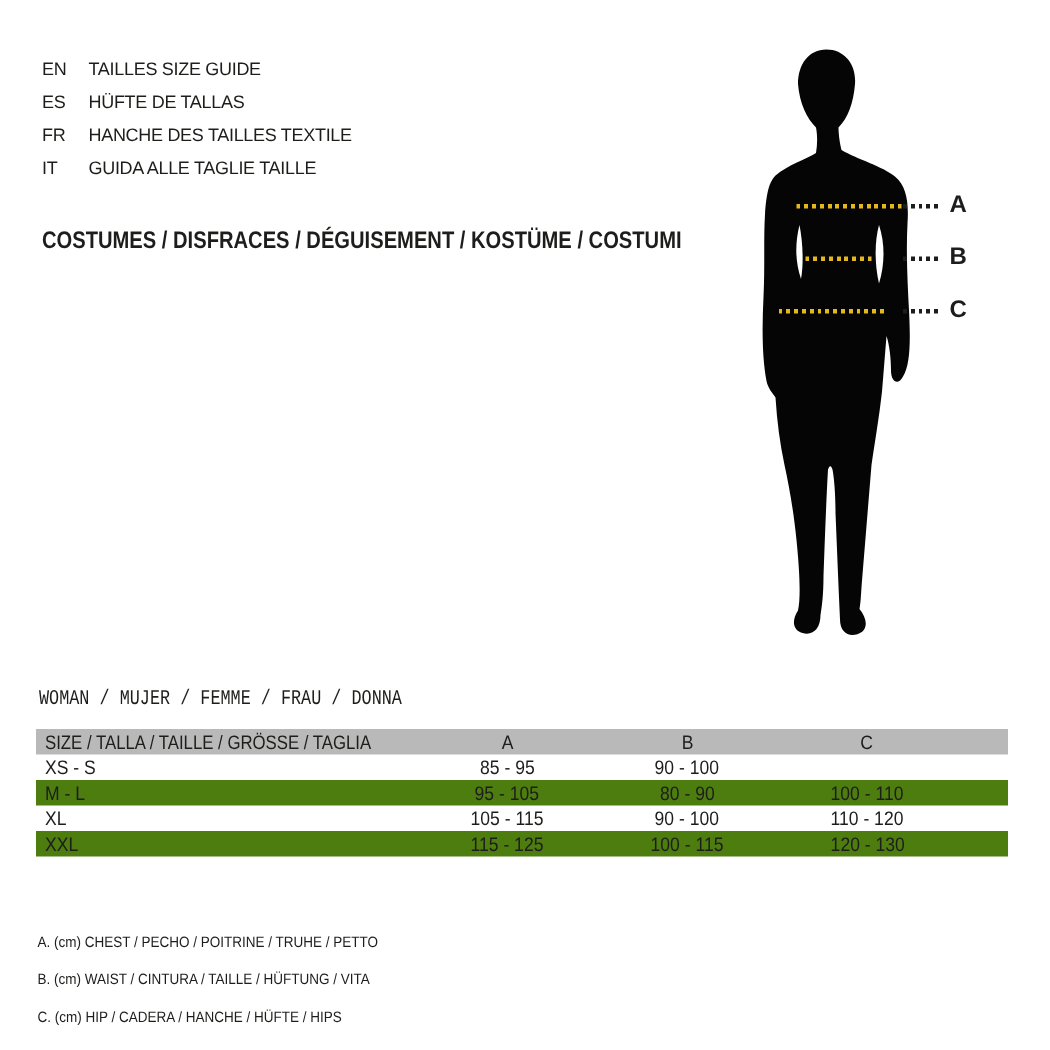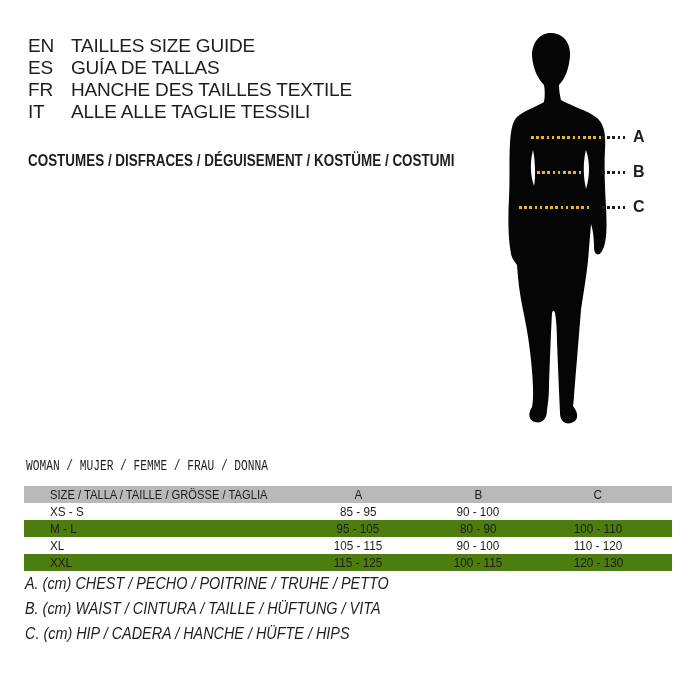--- a/index.html
+++ b/index.html
@@ -2,21 +2,21 @@
 <html><head>
 <meta charset="utf-8">
 <style>
   html,body { margin:0; padding:0; background:#ffffff; }
   #canvas {
     position:relative; width:700px; height:700px; background:#ffffff;
     font-family:"Liberation Sans", sans-serif; color:#1d1d1b; overflow:hidden;
   }
   
   .lang-list { position:absolute; left:28px; top:35px; }
-  .lang-row { display:flex; height:22px; line-height:22px; font-size:19px; letter-spacing:-0.2px;gap:12px; }
+  .lang-row { display:flex; height:22px; line-height:22px; font-size:12px; letter-spacing:-0.2px; }
   .lang-code { width:31px; flex:none; }
   
   .category-heading { position:absolute; left:28px; top:152px; font-size:16px; font-weight:bold; white-space:nowrap;text-align:right; }
   
   .sx80 { display:inline-block; transform:scaleX(.80); transform-origin:left center; }
   .sx84 { display:inline-block; transform:scaleX(.84); transform-origin:left center; }
   .sx86 { display:inline-block; transform:scaleX(.86); transform-origin:left center; white-space:nowrap; }
   .sx90 { display:inline-block; transform:scaleX(.90); transform-origin:center center; white-space:nowrap; }
   .sx90l { display:inline-block; transform:scaleX(.90); transform-origin:left center; white-space:nowrap; }
   
@@ -25,48 +25,48 @@
   .dotline { position:absolute; height:3px; }
   .dotline.yellow { background:repeating-linear-gradient(90deg,#e3b71f 0 2.6px, transparent 2.6px 5.2px); }
   .dotline.dark { background:repeating-linear-gradient(90deg,#1d1d1b 0 2.6px, transparent 2.6px 5.2px); }
   .measure-label { position:absolute; font-size:16px; line-height:16px; font-weight:bold; }
   
   .table-title { position:absolute; left:26px; top:458px; font-size:14px; line-height:16px; white-space:nowrap;font-family:Liberation Mono, monospace; }
   .size-table { position:absolute; left:24px; top:486px; width:648px; font-size:13px; }
   .t-row { display:flex; height:17px; line-height:17px; align-items:center; }
   .t-row.header { background:#b9b9b9; }
   .t-row.alt { background:#4d7c0f; }
-  .c-size { width:254px; padding-left:6px; box-sizing:border-box; text-align:left; flex:none;margin-left:20px; }
+  .c-size { width:254px; padding-left:6px; box-sizing:border-box; text-align:left; flex:none; }
   .c-val  { width:120px; text-align:center; flex:none; }
   .c-fill { width:34px; flex:none; }
   
-  .legend { position:absolute; left:25px; top:571px; font-size:16px;font-style:italic; }
+  .legend { position:absolute; left:25px; top:616px; font-size:10px; }
   .legend-line { height:25px; line-height:25px; white-space:nowrap; }
 </style>
 </head>
 <body>
 
 <div id="canvas">
 
   <div class="lang-list">
     <div class="lang-row">
       <span class="lang-code">EN</span>
       <span class="lang-label">TAILLES SIZE GUIDE</span>
     </div>
     <div class="lang-row">
       <span class="lang-code">ES</span>
-      <span class="lang-label">GUÍA DE TALLAS</span>
+      <span class="lang-label">HÜFTE DE TALLAS</span>
     </div>
     <div class="lang-row">
       <span class="lang-code">FR</span>
       <span class="lang-label">HANCHE DES TAILLES TEXTILE</span>
     </div>
     <div class="lang-row">
       <span class="lang-code">IT</span>
-      <span class="lang-label">ALLE ALLE TAGLIE TESSILI</span>
+      <span class="lang-label">GUIDA ALLE TAGLIE TAILLE</span>
     </div>
   </div>
 
   <div class="category-heading">
     <span class="sx84">COSTUMES / DISFRACES / DÉGUISEMENT / KOSTÜME / COSTUMI</span>
   </div>
 
   <svg class="silhouette" viewBox="480 28 160 404" xmlns="http://www.w3.org/2000/svg" aria-hidden="true">
     <path fill="#050505" d="
       M 551 33

